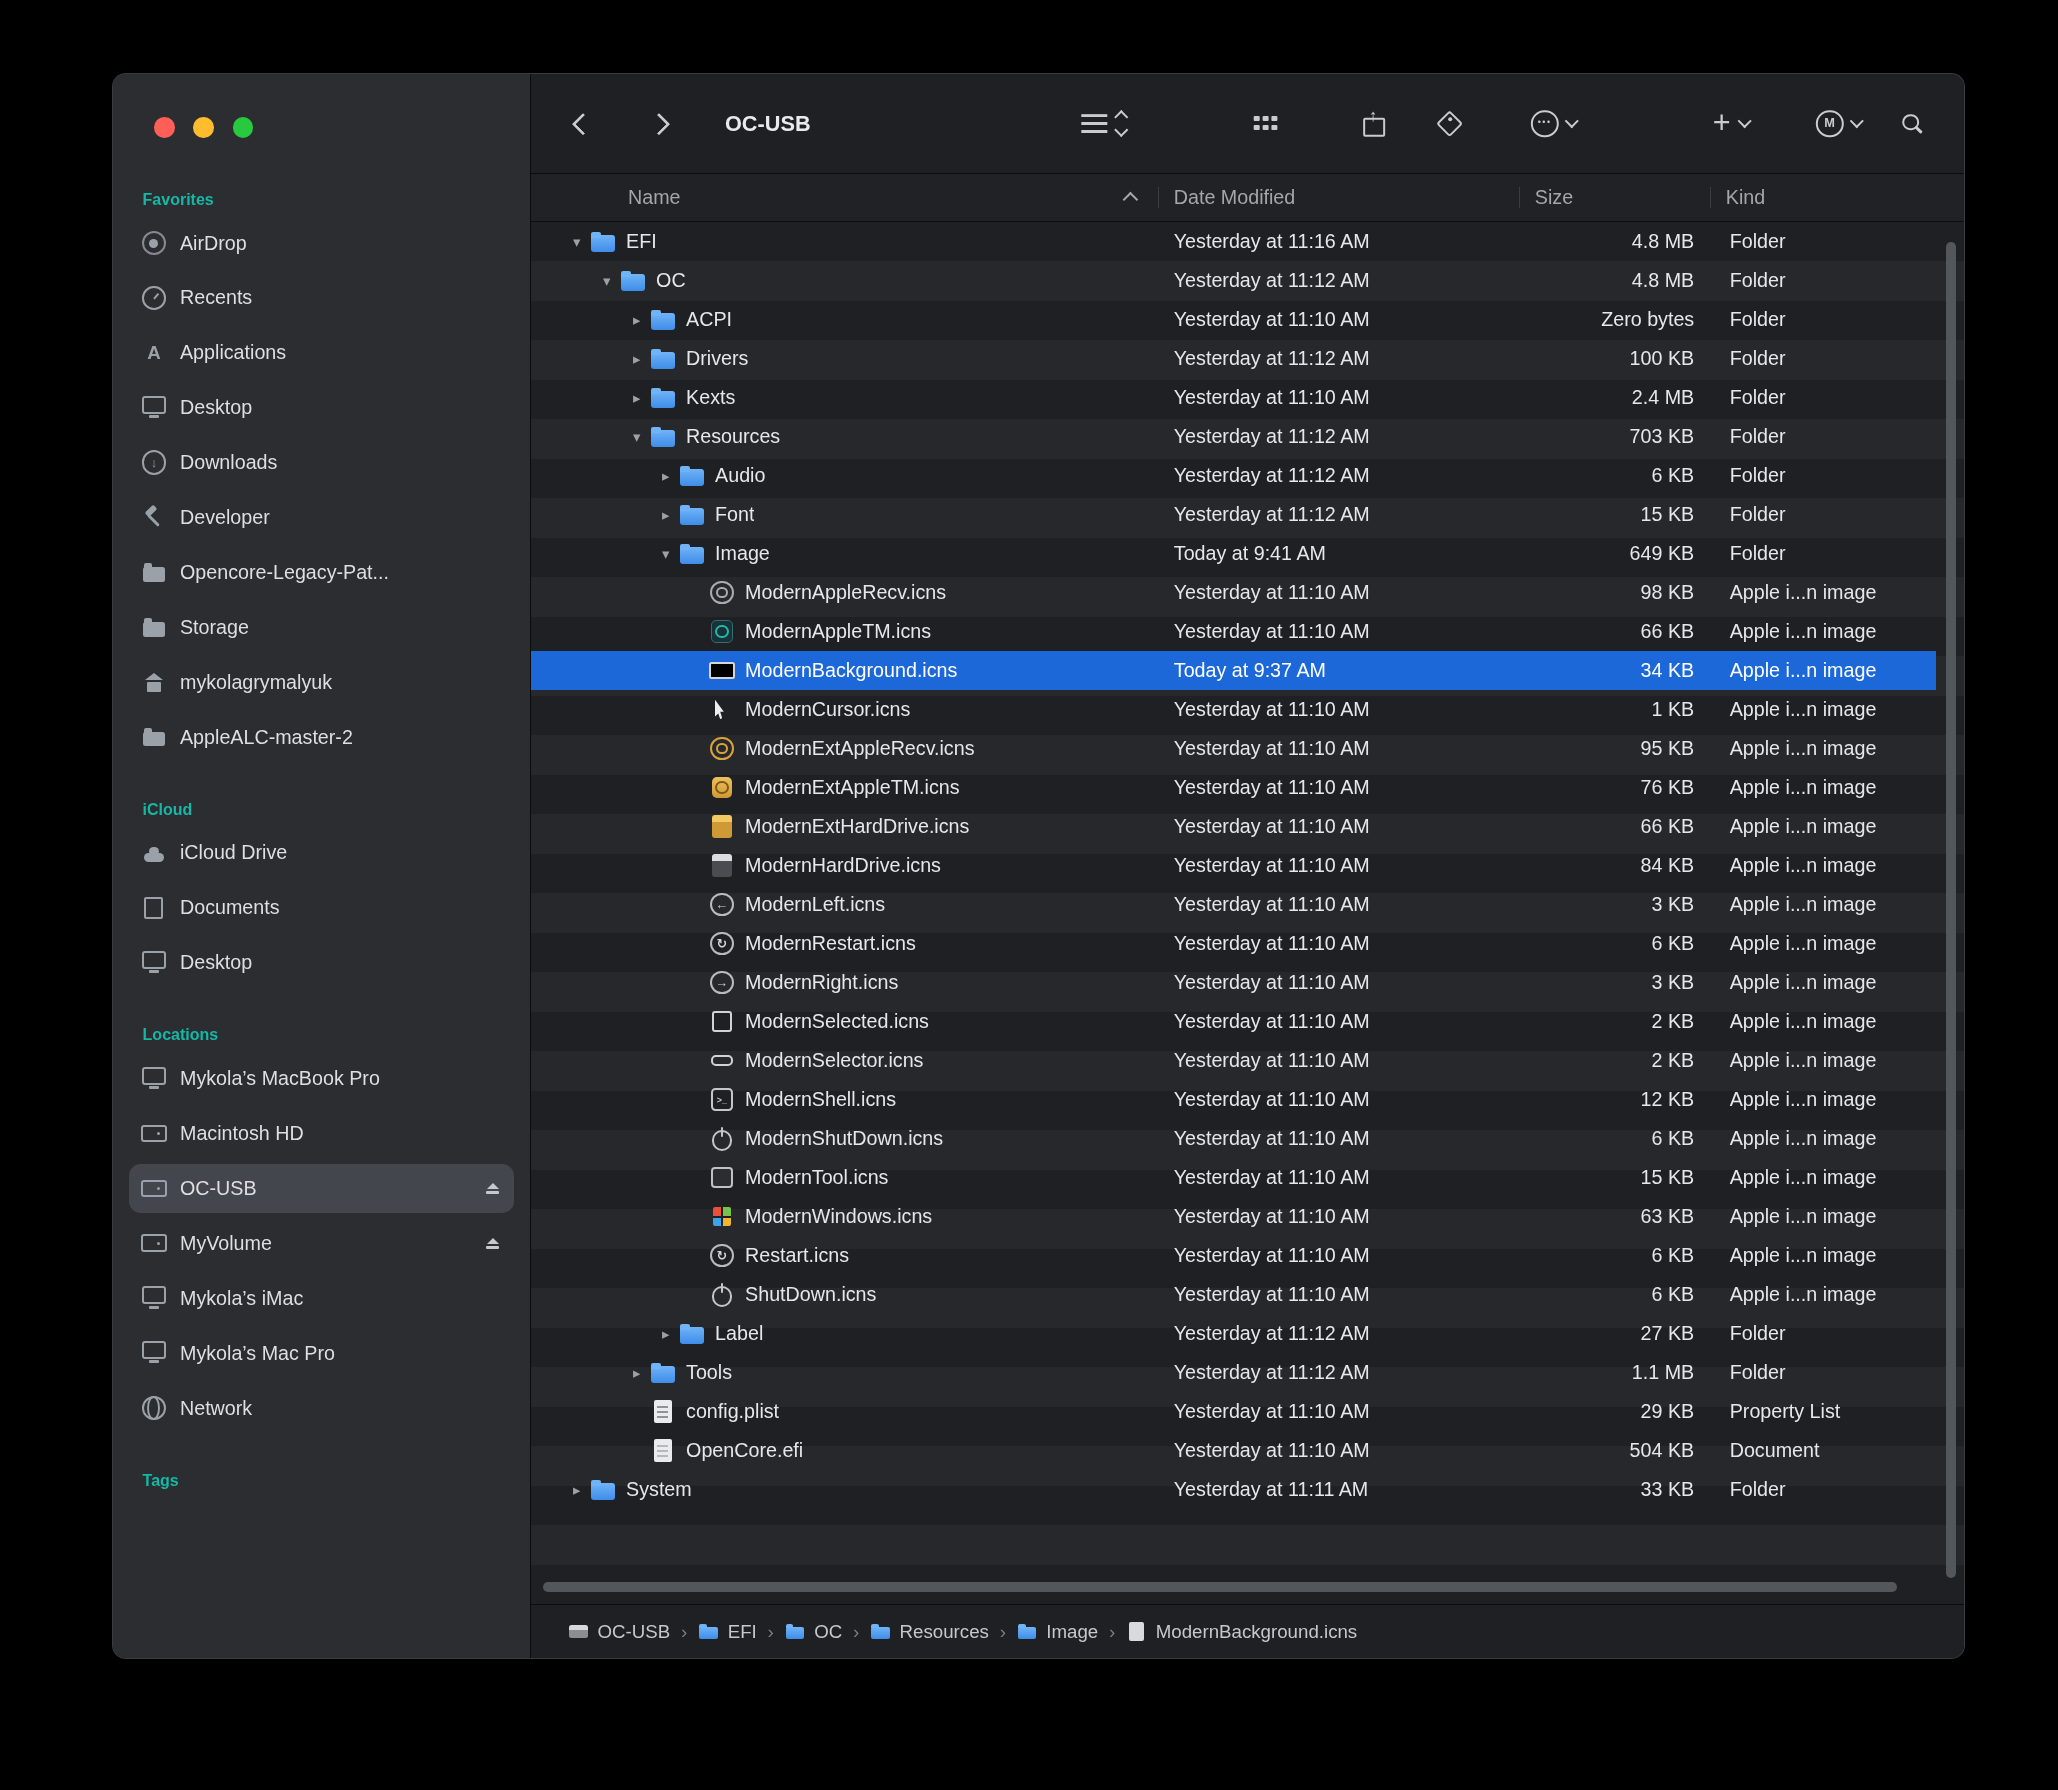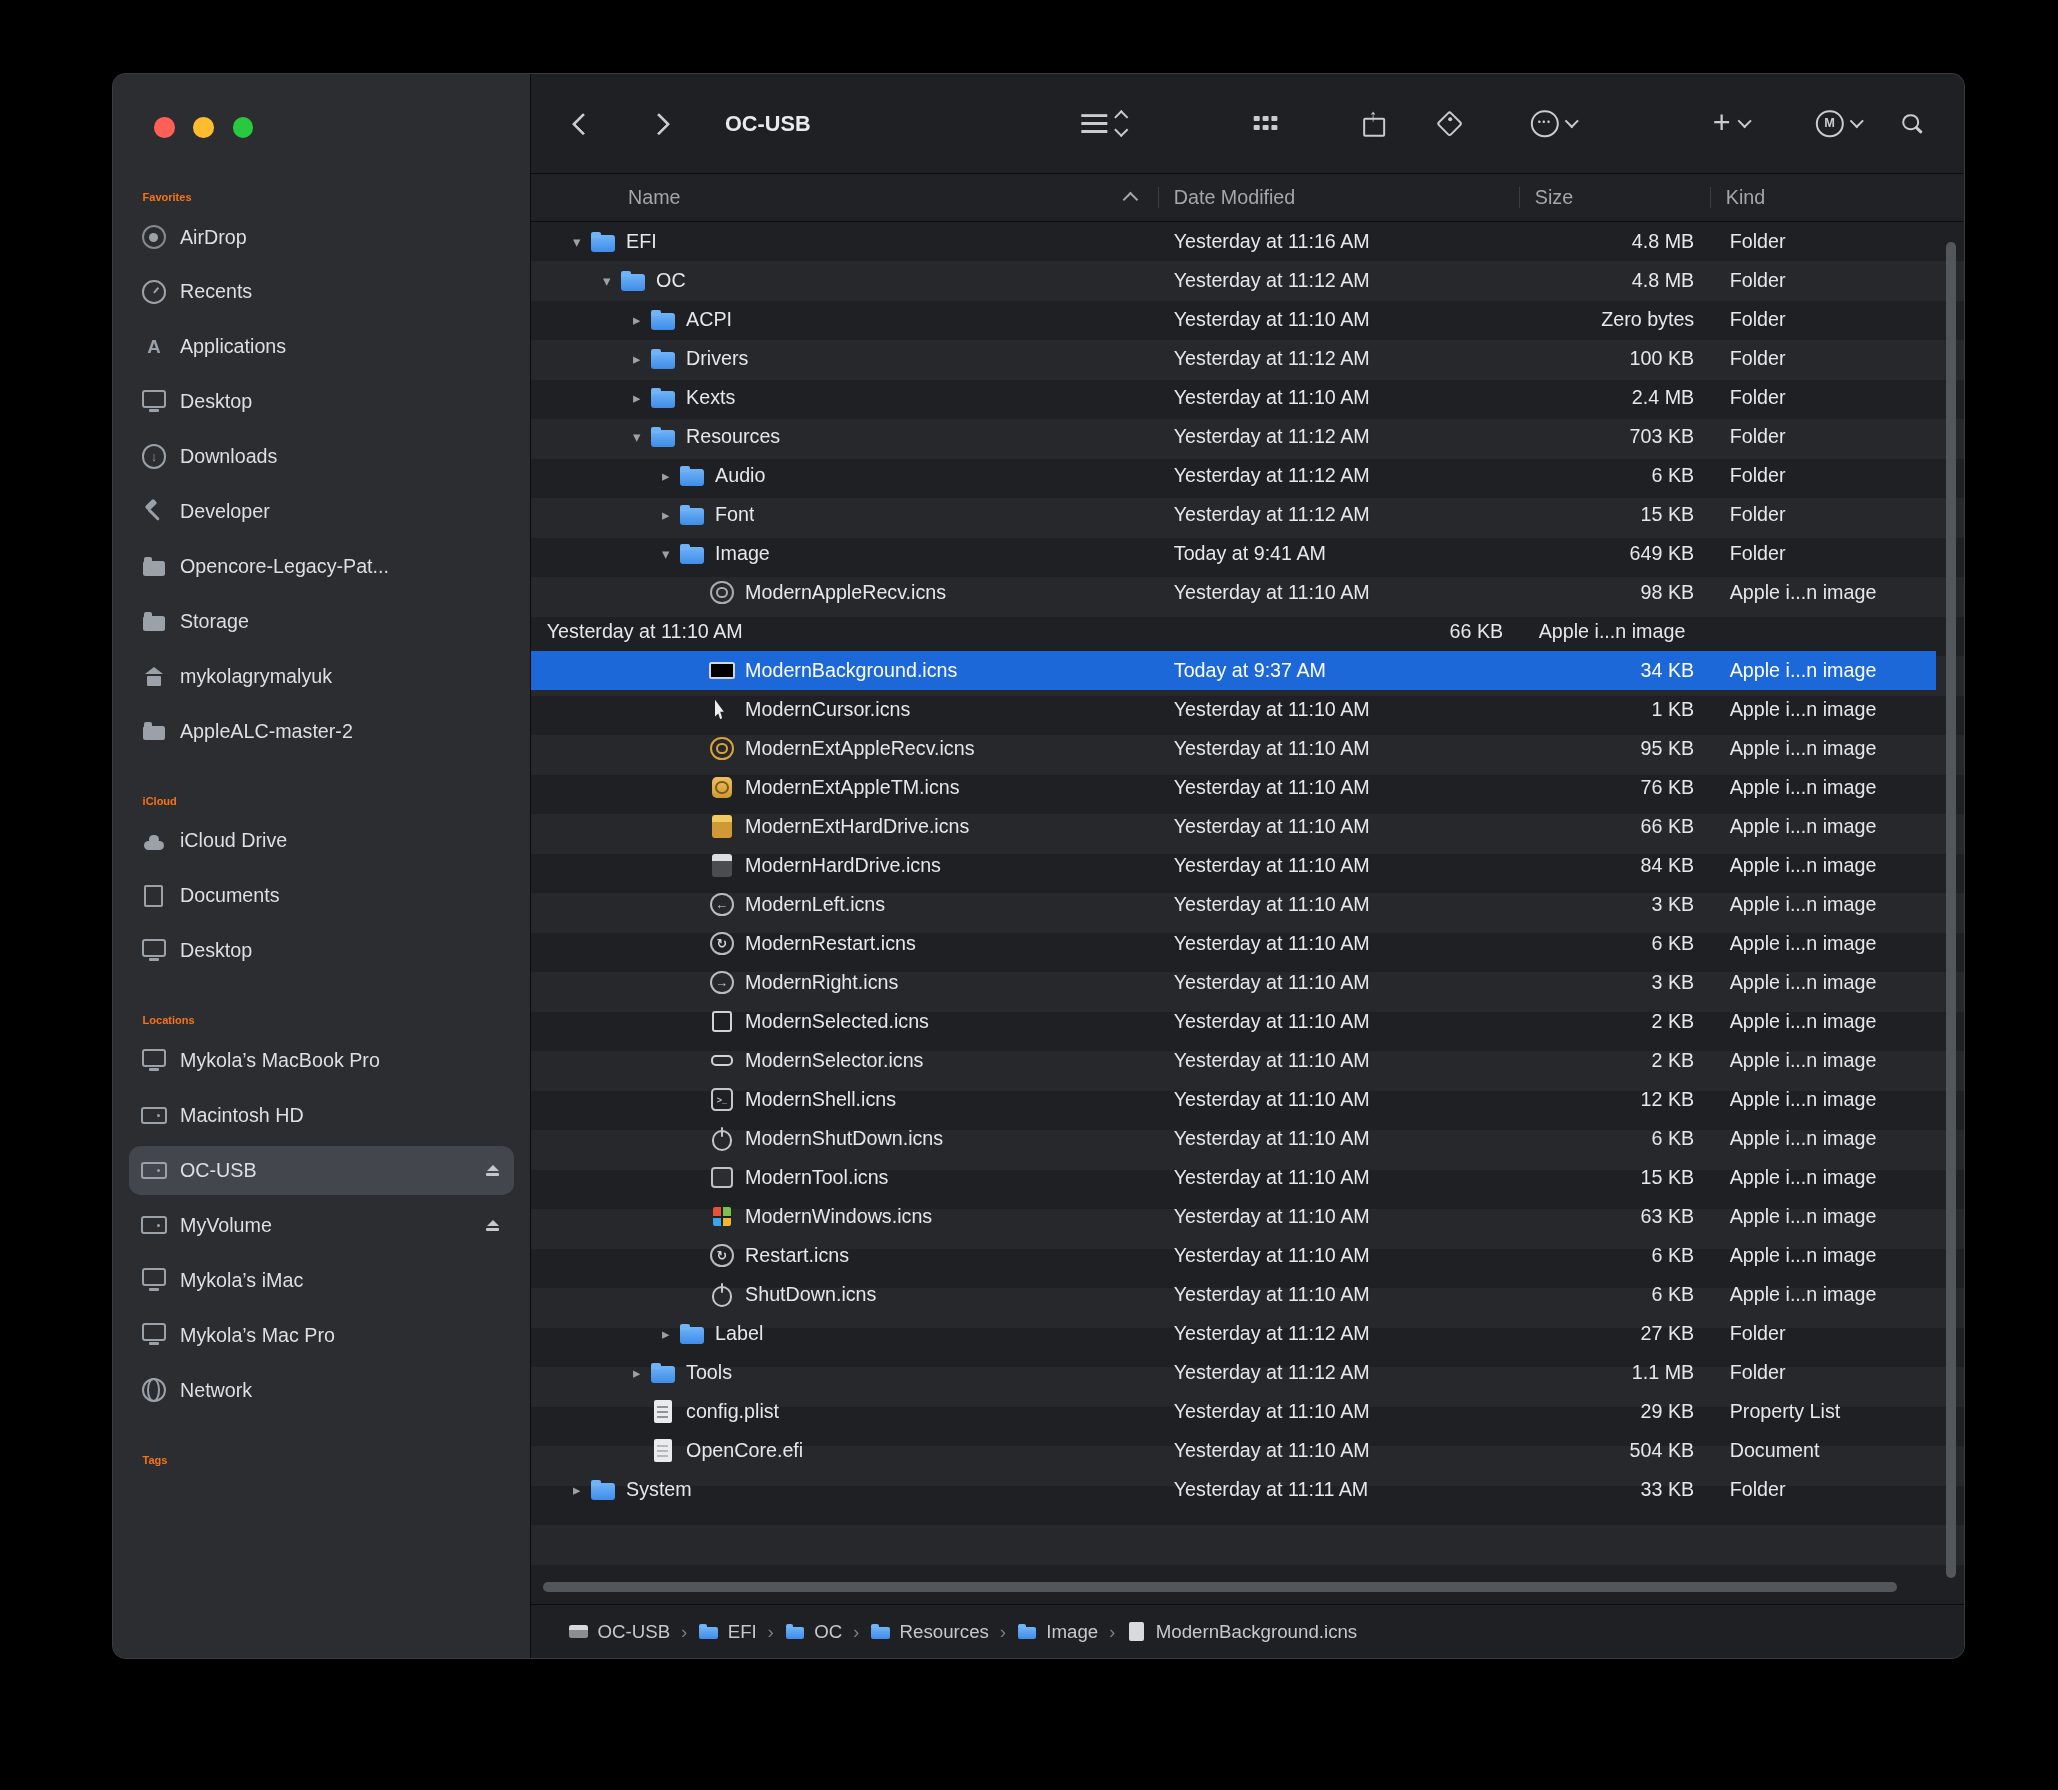--- a/index.html
+++ b/index.html
@@ -11,21 +11,21 @@
           overflow:hidden;display:flex;background:#1e2023;border:1px solid rgba(255,255,255,.13);
           box-shadow:0 39px 108px rgba(0,0,0,.85);}
 
   
   .sidebar{width:417px;flex:none;background:#2b2d31;display:flex;flex-direction:column;
            border-right:1px solid #0a0b0c;}
   .traffic{display:flex;gap:18.7px;padding:43px 0 0 41px;flex:none;}
   .dot{width:20.7px;height:20.7px;border-radius:50%;}
   .dot.red{background:#ff5f57;} .dot.yellow{background:#febc2e;} .dot.green{background:#29c93f;}
   .sb-sections{padding:53px 15.8px 0 15.8px;overflow:hidden;}
-  .sb-label{font-size:11px;font-weight:600;color:#f97316;padding-left:13.8px;margin-bottom:9.9px;}
+  .sb-label{font-size:16px;font-weight:600;color:#14b8a6;padding-left:13.8px;margin-bottom:9.9px;}
   .sb-section + .sb-section{margin-top:39px;}
   .sb-item{display:flex;align-items:center;height:49px;margin-bottom:5.9px;border-radius:11.8px;
            padding:0 11.8px;font-size:19.7px;color:#dddfe2;gap:12.8px;}
   .sb-item.sel{background:#43474d;}
   .sb-text{white-space:nowrap;overflow:hidden;text-overflow:ellipsis;}
 
   
   .si{width:26.6px;height:26.6px;position:relative;display:flex;align-items:center;justify-content:center;
       flex:none;color:#9ba1a9;}
   .si-airdrop::before{content:"";width:8.9px;height:8.9px;border-radius:50%;background:currentColor;}
@@ -435,20 +435,25 @@
           <div class="c-name" style="padding-left: 152px;">
             <span class="disc"></span>
             <span class="fi fi-recv"></span>
             <span class="nm">ModernAppleRecv.icns</span>
           </div>
           <div class="c-date">Yesterday at 11:10 AM</div>
           <div class="c-size">98 KB</div>
           <div class="c-kind">Apple i...n image</div>
         </div>
         <div class="lrow">
+          <div class="c-name" style="padding-left: 152px;">
+            <span class="disc"></span>
+            <span class="fi fi-tm"></span>
+            <span class="nm">ModernAppleTM.icns</span>
+          </div>
           <div class="c-date">Yesterday at 11:10 AM</div>
           <div class="c-size">66 KB</div>
           <div class="c-kind">Apple i...n image</div>
         </div>
         <div class="lrow sel">
           <div class="c-name" style="padding-left: 152px;">
             <span class="disc"></span>
             <span class="fi fi-background"></span>
             <span class="nm">ModernBackground.icns</span>
           </div>

